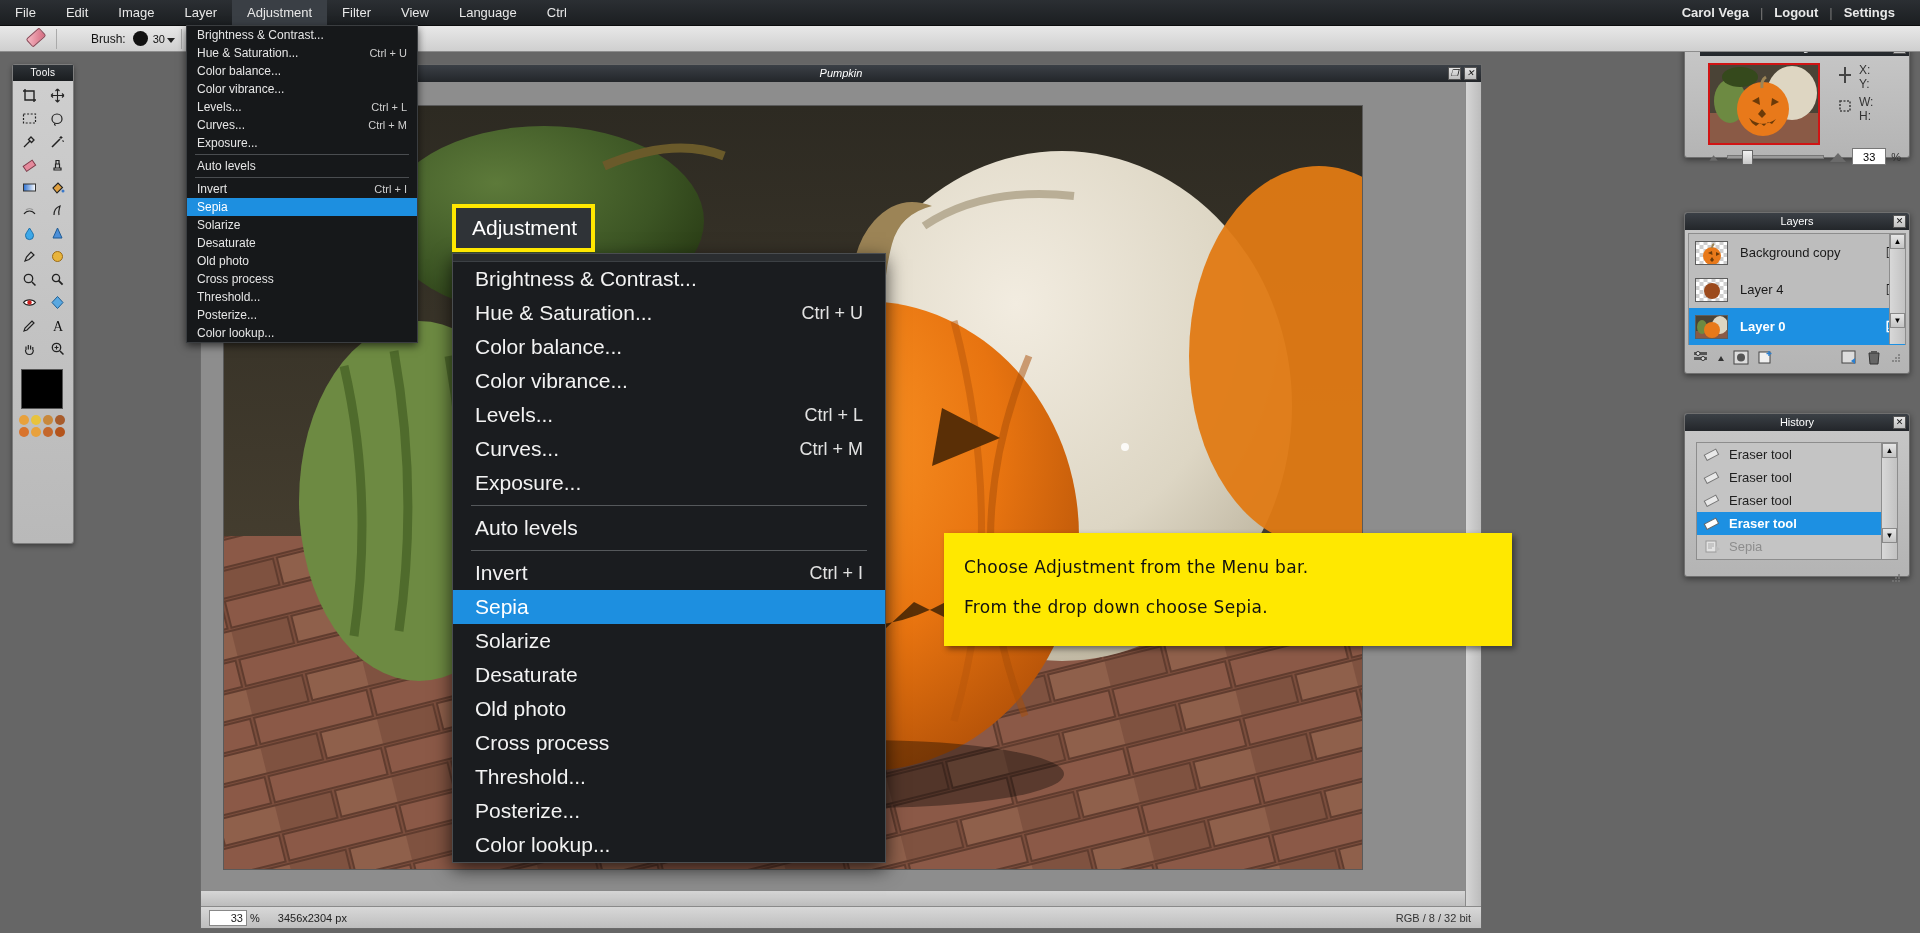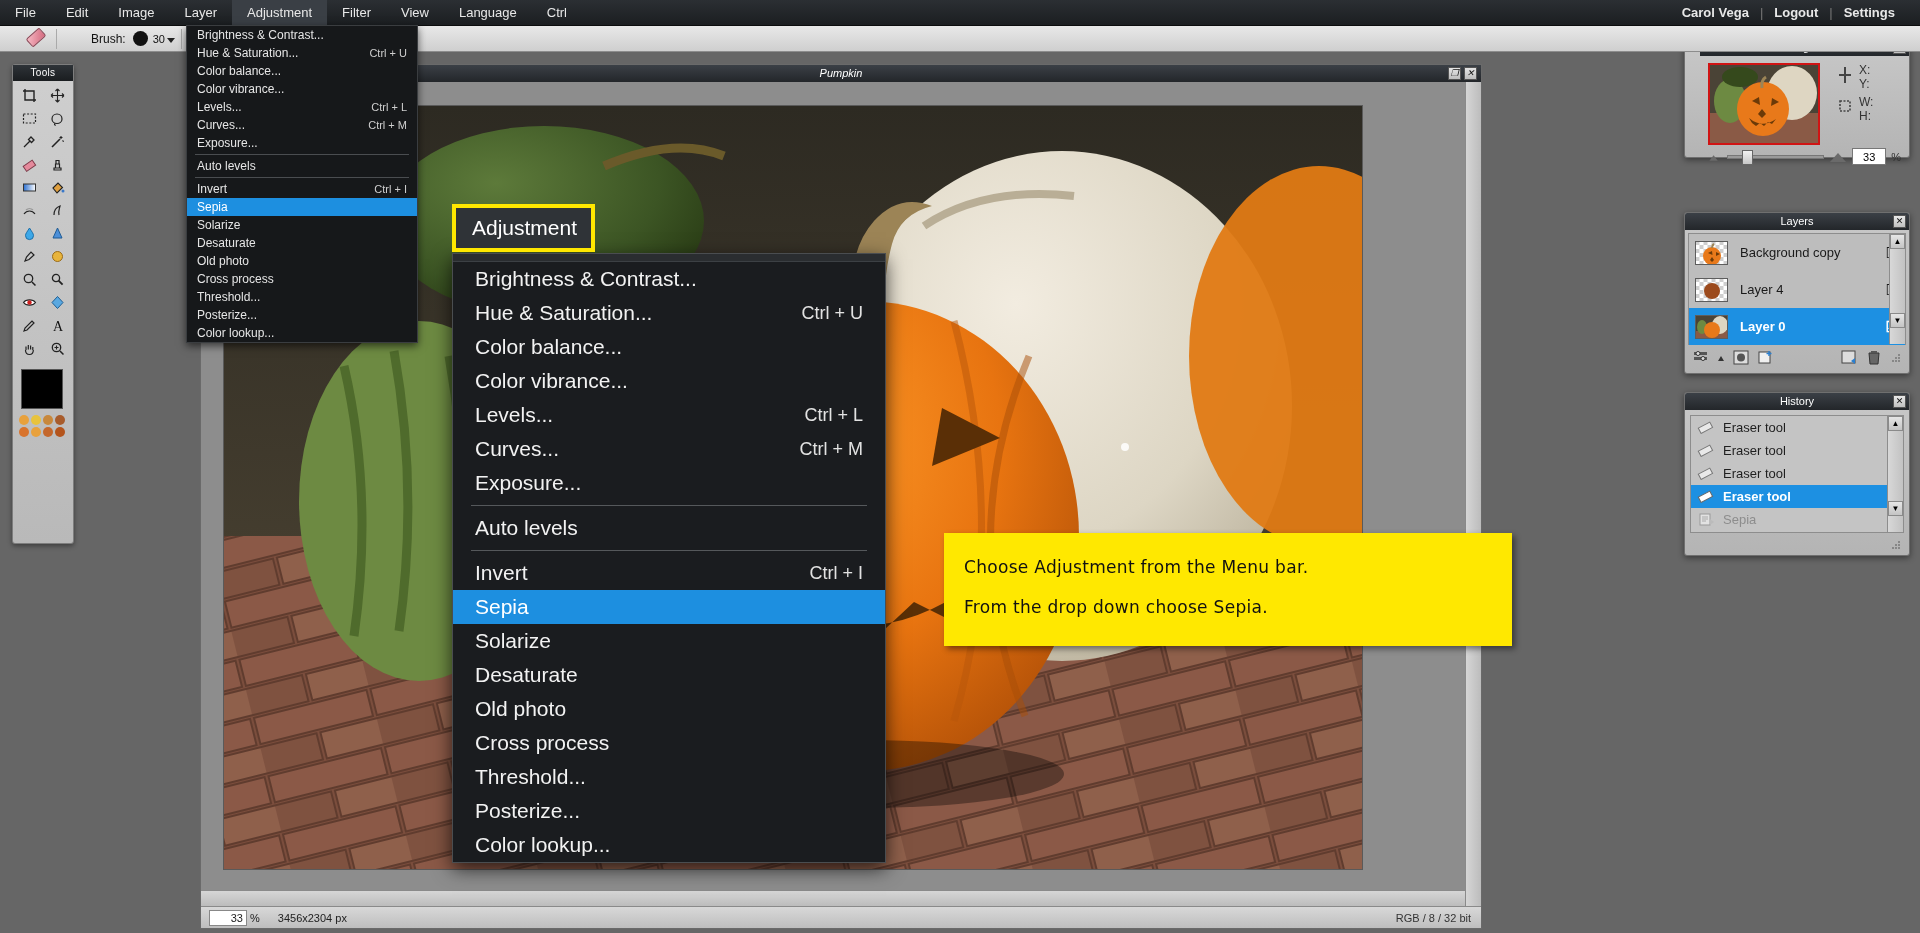--- a/index.html
+++ b/index.html
@@ -205,22 +205,22 @@
   }
   .layer-name { margin-left:12px; font-size:13px; color:#1a1a1a; }
   .layer-row.sel .layer-name { color:#fff; }
   .check { margin-left:auto; font-size:15px; color:#1a1a1a; }
   .layer-row.sel .check { color:#fff; }
   .panel-scroll { position:absolute; right:0; top:0; bottom:0; width:16px; background:linear-gradient(90deg,#d8d8d8,#c2c2c2); border-left:1px solid #8d8d8d; }
   .sc-arrow { height:15px; background:linear-gradient(#e6e6e6,#c4c4c4); border:1px solid #8a8a8a; font-size:8px; text-align:center; line-height:13px;}
   .panel-foot { display:flex; align-items:center; gap:9px; padding:2px 8px; }
   .foot-ico { width:16px; height:15px; }
 
-  #history { top:392px; height:164px; }
-  .hist-list { background:#c4c4c4; margin:5px; height:118px; position:relative; border:1px solid #8d8d8d; overflow:hidden;}
+  #history { top:413px; height:164px; }
+  .hist-list { background:#c4c4c4; margin:11px; height:118px; position:relative; border:1px solid #8d8d8d; overflow:hidden;}
   .hist-row { display:flex; align-items:center; height:23px; padding:0 6px; font-size:13px; color:#1f1f1f;}
   .hist-row.sel { background:#1d90e2; color:#fff; font-weight:bold; }
   .hist-row.dim { color:#8d8d8d; }
   .hist-ico { width:19px; height:13px; margin-right:7px; flex:none; position:relative;}
   .hist-label { white-space:nowrap; }
 </style>
 </head>
 <body>
 
 <div class="app">

